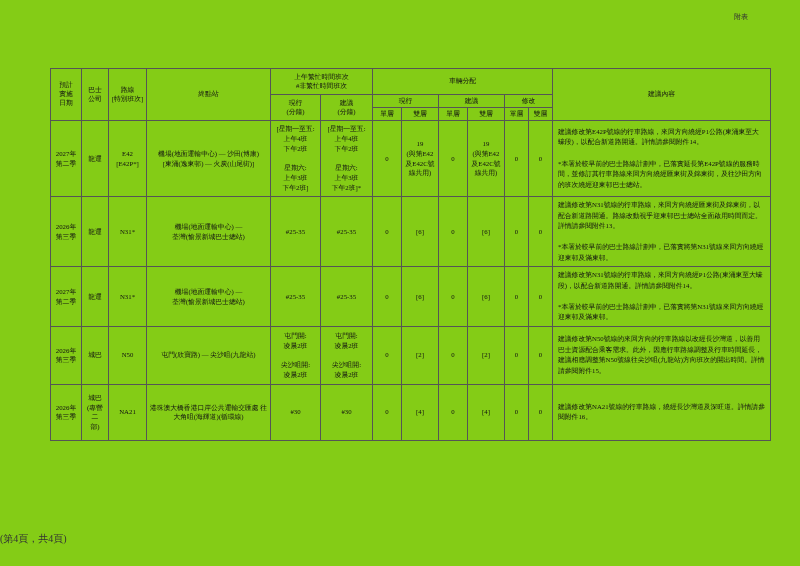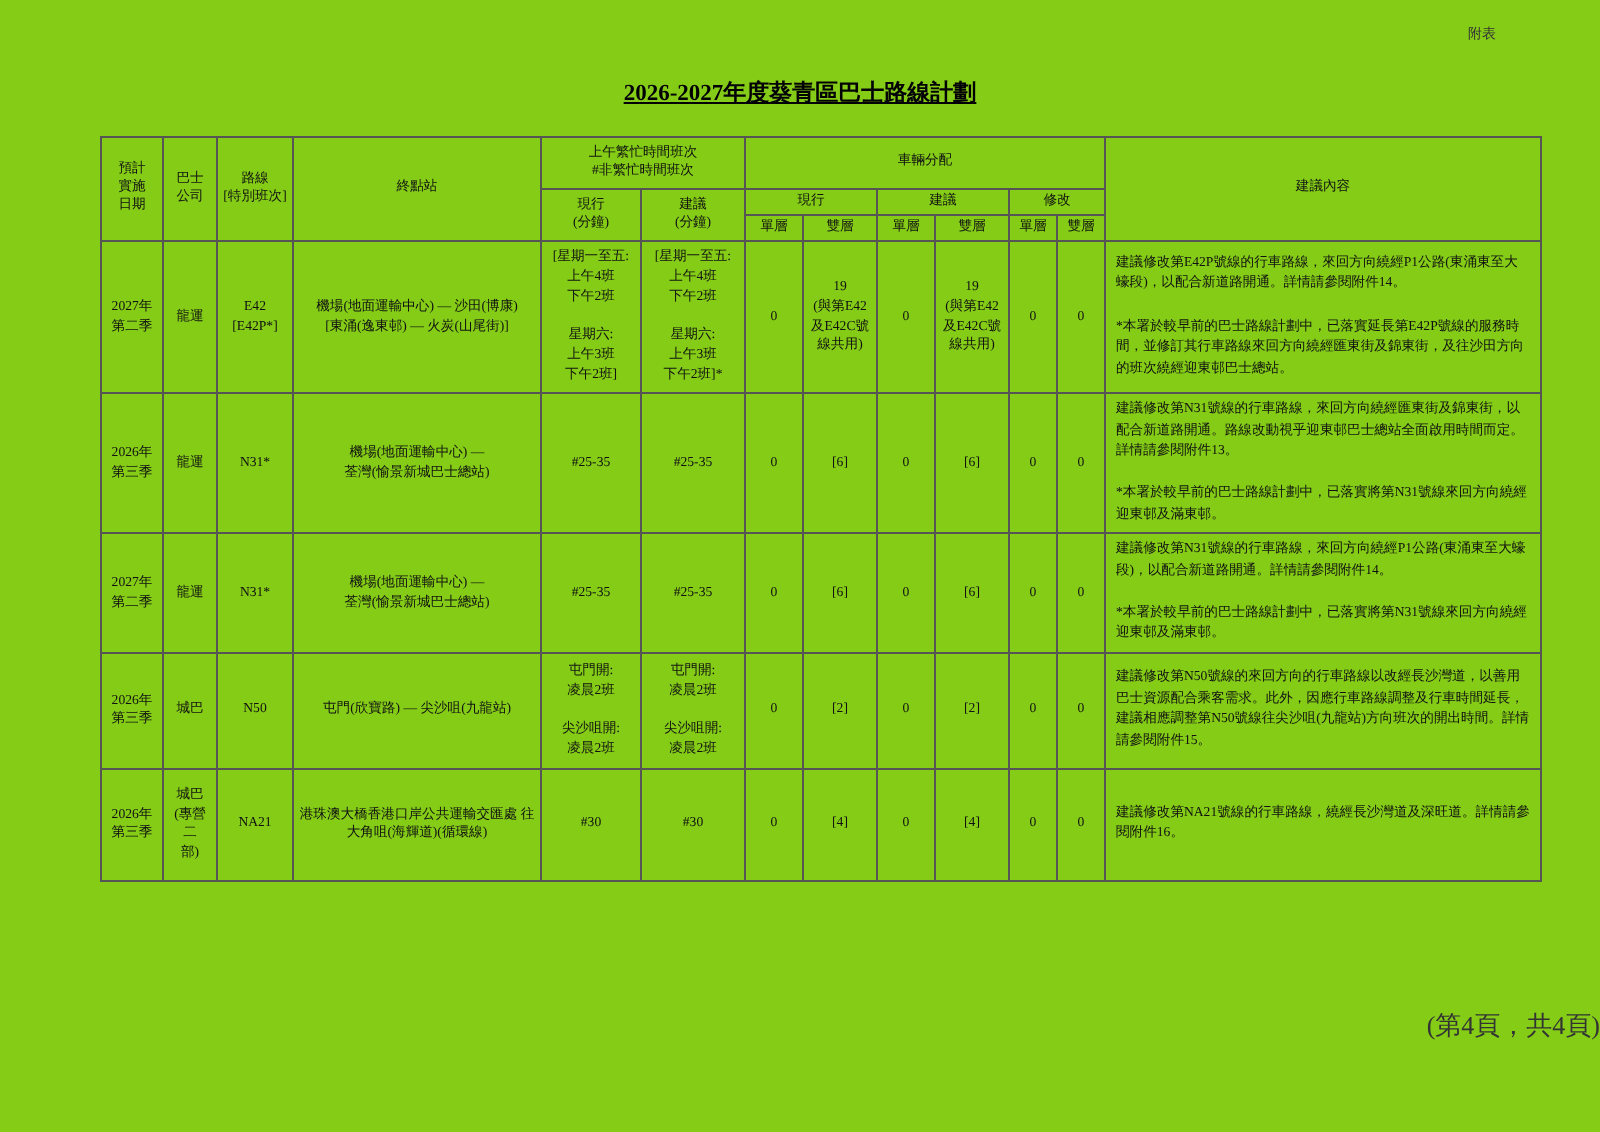--- a/index.html
+++ b/index.html
@@ -12,29 +12,28 @@
              table-layout:fixed;}
   .plan th,.plan td{border:1px solid #555;font-size:6.8px;font-weight:normal;
              text-align:center;vertical-align:middle;white-space:pre-line;
              padding:1px 2px;line-height:1.45;color:#111;word-break:break-all;}
   .plan thead th{line-height:1.3;padding:0 1px;}
   .plan td.content-cell{text-align:left;vertical-align:middle;padding:3px 5px;line-height:1.55;
              word-break:normal;}
   tr.hrow-a{height:26px;} tr.hrow-b{height:13px;} tr.hrow-c{height:13px;}
   tr.row-1{height:76px;} tr.row-2{height:55px;} tr.row-3{height:55px;}
   tr.row-4{height:58px;} tr.row-5{height:56px;}
-  .page-footer{position:absolute;top:504px;left:0;width:100%;text-align:right;
-             font-size:13px;color:#333;}
+  .page-footer{position:absolute;top:532px;left:0;width:100%;text-align:left;
+             font-size:10px;color:#333;}
 </style>
 </head>
 <body>
 
 <div class="page">
   <div class="corner-note">附表</div>
-  <div class="doc-title">2026-2027年度葵青區巴士路線計劃</div>
 
   <table class="plan">
     <colgroup>
       <col style="width:31px">
         <col style="width:27px">
         <col style="width:38px">
       <col style="width:124px">
         <col style="width:50px">
         <col style="width:52px">
       <col style="width:29px">

